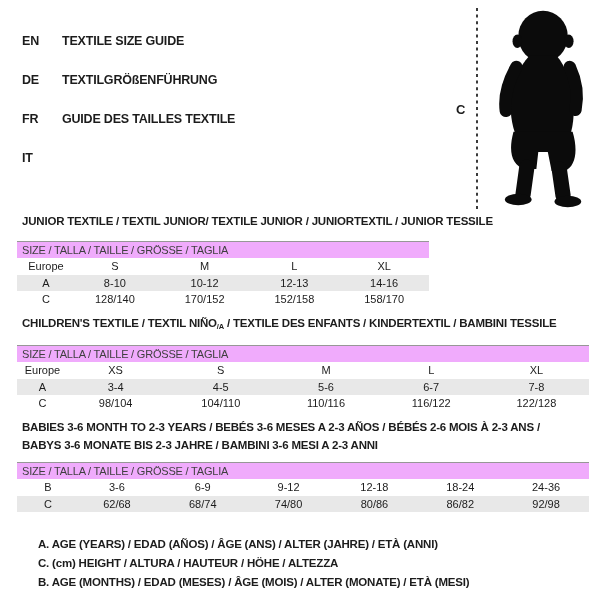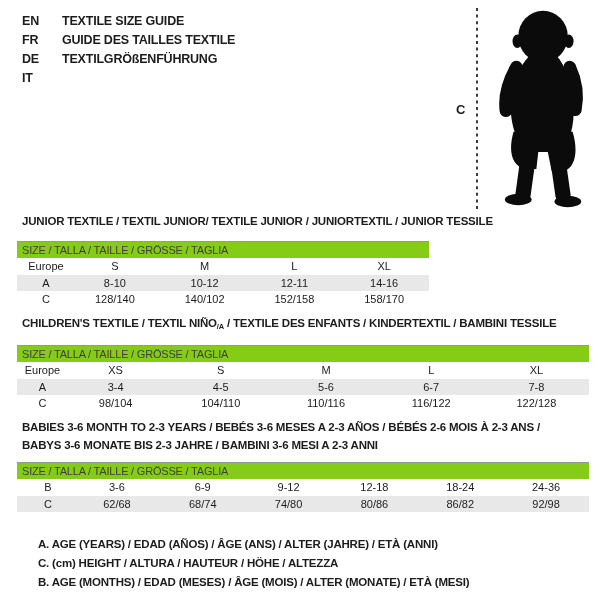--- a/index.html
+++ b/index.html
@@ -3,40 +3,40 @@
 <meta charset="utf-8">
 <style>
   html,body{margin:0;padding:0;}
   body{
     width:600px;height:600px;background:#ffffff;position:relative;overflow:hidden;
     font-family:"Liberation Sans","DejaVu Sans",sans-serif;color:#1c1c1c;
     -webkit-font-smoothing:antialiased;
   }
   
   .lang-list{position:absolute;top:12px;left:22px;font-weight:bold;font-size:12.5px;line-height:19px;letter-spacing:-0.2px;}
-  .lang-row{display:flex;}
+  .lang-row{display:flex;margin-top:20px;}
   .lang-code{width:40px;}
   
   .figure{position:absolute;top:4px;left:440px;width:160px;height:212px;}
   .measure-line{position:absolute;left:35px;top:4px;}
   .measure-label{position:absolute;left:16px;top:98px;font-size:13px;font-weight:bold;}
   .baby-svg{position:absolute;left:42px;top:2px;}
   
   .section-title{position:absolute;left:22px;font-weight:bold;font-size:11.5px;letter-spacing:-0.2px;white-space:nowrap;}
   .title-junior{top:215px;}
   .title-children{top:317px;text-align:center;}
   .title-babies{top:419px;line-height:17.5px;white-space:normal;width:560px;}
   .subscript{font-size:7.5px;vertical-align:-2px;}
   
   .size-table{position:absolute;left:17px;}
   .tbl-junior{top:241px;width:412px;}
   .tbl-children{top:345px;width:572px;}
   .tbl-babies{top:462px;width:572px;}
   .bar{
-    height:17px;line-height:17px;background:#84cc16;border-top:1px solid #979797;
+    height:17px;line-height:17px;background:#f0abfc;border-top:1px solid #979797;
     box-sizing:border-box;padding-left:5px;font-size:11px;color:#3f3f3f;letter-spacing:-0.2px;
   }
   .trow{display:grid;height:16.5px;line-height:16.5px;font-size:11px;}
   .tbl-junior .trow{grid-template-columns:53px repeat(4,1fr);}
   .tbl-children .trow{grid-template-columns:46px repeat(5,1fr);}
   .tbl-babies .trow{grid-template-columns:57px repeat(6,1fr);}
   .rowlabel{text-align:center;padding-left:5px;}
   .cell{text-align:center;}
   .shaded{background:#e8e8e8;}
   
@@ -44,26 +44,26 @@
 </style>
 </head>
 <body>
 
 <div class="lang-list">
   <div class="lang-row">
     <span class="lang-code">EN</span>
     <span class="lang-label">TEXTILE SIZE GUIDE</span>
   </div>
   <div class="lang-row">
+    <span class="lang-code">DE</span>
+    <span class="lang-label">TEXTILGRÖßENFÜHRUNG</span>
+  </div>
+  <div class="lang-row">
     <span class="lang-code">FR</span>
     <span class="lang-label">GUIDE DES TAILLES TEXTILE</span>
-  </div>
-  <div class="lang-row">
-    <span class="lang-code">DE</span>
-    <span class="lang-label">TEXTILGRÖßENFÜHRUNG</span>
   </div>
   <div class="lang-row">
     <span class="lang-code">IT</span>
   </div>
 </div>
 
 <div class="figure">
   <span class="measure-label">C</span>
   <svg class="measure-line" width="4" height="204" aria-hidden="true">
     <line x1="2" y1="0" x2="2" y2="204" stroke="#3a3a3a" stroke-width="2" stroke-dasharray="3 3.6"></line>
@@ -92,27 +92,27 @@
     <span class="rowlabel">Europe</span>
     <span class="cell">S</span>
     <span class="cell">M</span>
     <span class="cell">L</span>
     <span class="cell">XL</span>
   </div>
   <div class="trow shaded">
     <span class="rowlabel">A</span>
     <span class="cell">8-10</span>
     <span class="cell">10-12</span>
-    <span class="cell">12-11</span>
+    <span class="cell">12-13</span>
     <span class="cell">14-16</span>
   </div>
   <div class="trow">
     <span class="rowlabel">C</span>
     <span class="cell">128/140</span>
-    <span class="cell">140/102</span>
+    <span class="cell">170/152</span>
     <span class="cell">152/158</span>
     <span class="cell">158/170</span>
   </div>
 </div>
 
 <div class="section-title title-children">
   <span>CHILDREN'S TEXTILE / TEXTIL NIÑO</span><span class="subscript">/A</span><span> / TEXTILE DES ENFANTS / KINDERTEXTIL / BAMBINI TESSILE</span>
 </div>
 <div class="size-table tbl-children">
   <div class="bar">SIZE / TALLA / TAILLE / GRÖSSE / TAGLIA</div>

